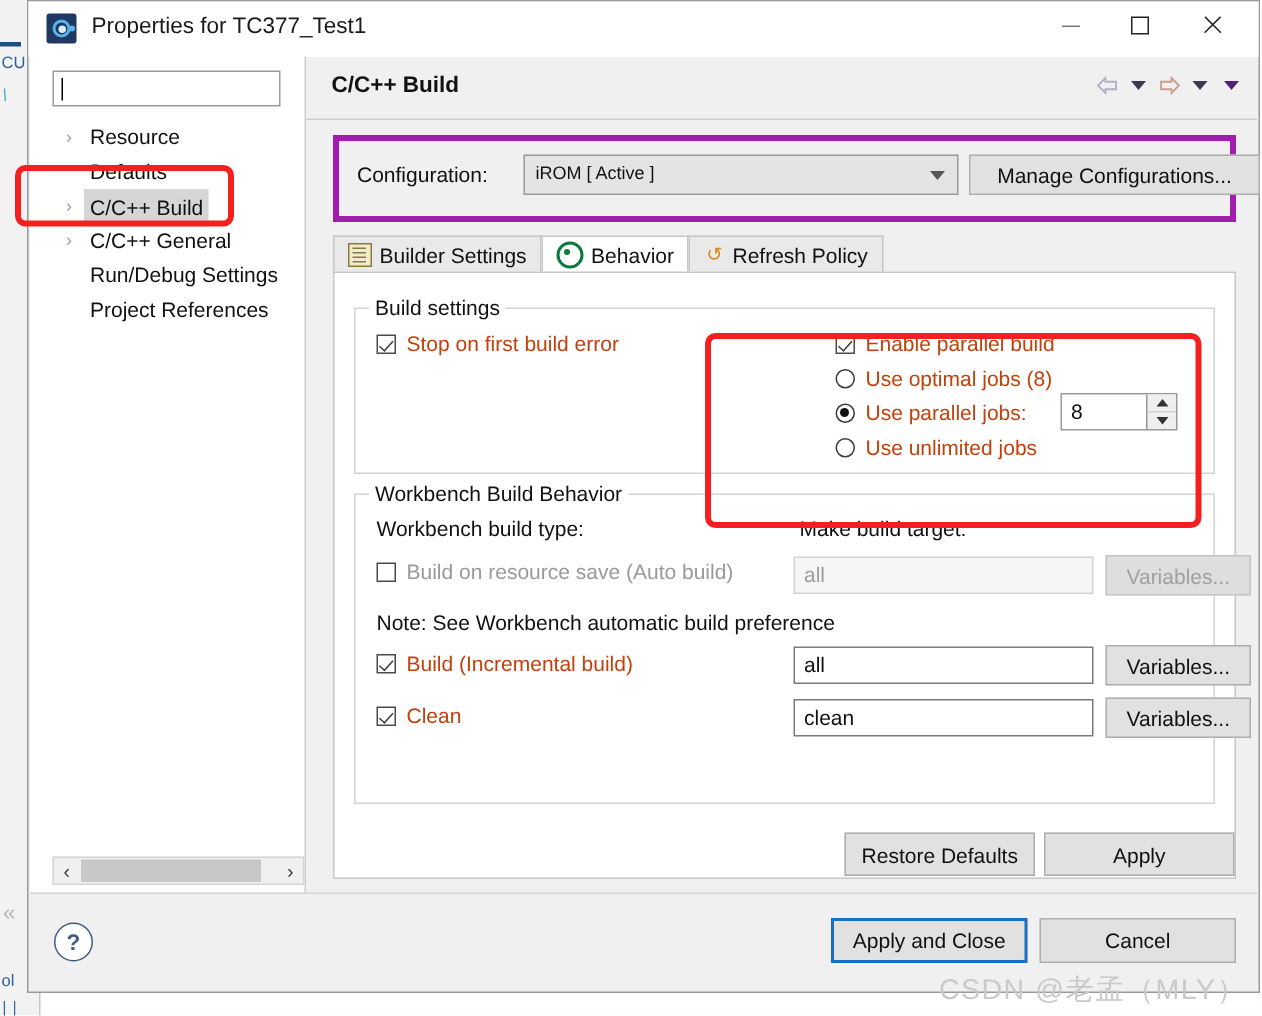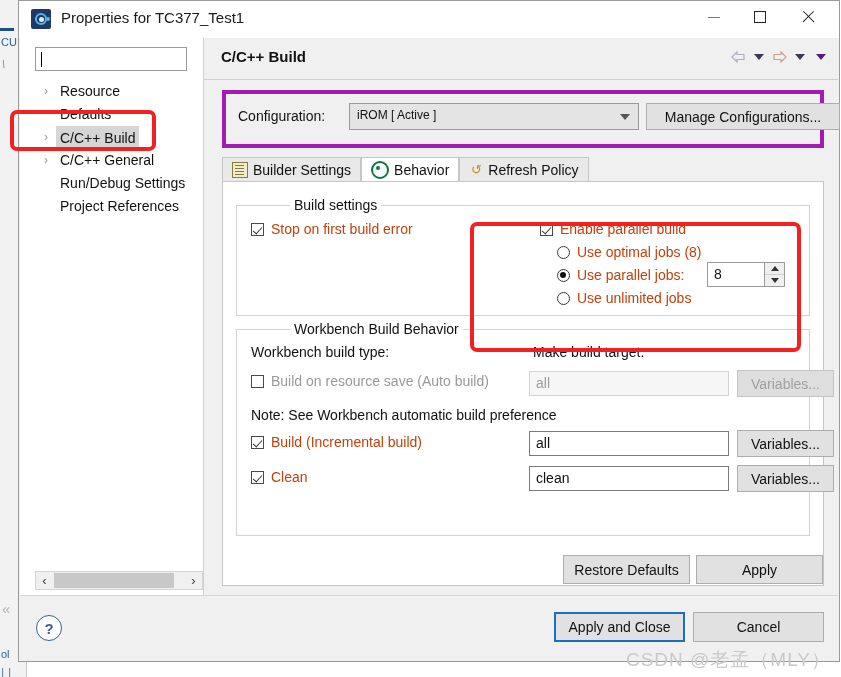--- a/index.html
+++ b/index.html
@@ -190,21 +190,21 @@
     position:absolute; left: 18px; top: 143px; right: 14px; height: 405px;
     background: #ffffff; border: 1px solid #c6c6c6; box-sizing: border-box;
   }
 
   
   .group {
     position: absolute; border: 1px solid #d3d3d3;
   }
   .group > .legend {
     position: absolute; top: -9px; left: 9px; background: #ffffff;
-    padding: 0 4px; font-size: 14px; color: #111; margin-left: 44px;
+    padding: 0 4px; font-size: 14px; color: #111;
   }
   .grp-build { left: 13px; top: 23px; right: 13px; height: 109px; }
   .grp-workbench { left: 13px; top: 147px; right: 13px; height: 205px; }
 
   
   .row { position:absolute; display:flex; align-items:center; font-size: 14px; color:#c2410c; }
   .cb {
     width: 13px; height: 13px; border: 1px solid #4a4a4a; background: #fff;
     box-sizing:border-box; position:relative; flex:0 0 auto; margin-right: 7px;
   }
@@ -397,21 +397,21 @@
       <div class="tab-body">
 
         <div class="group grp-build">
           <div class="legend">Build settings</div>
 
           <div class="row" style="left:14px; top:15px;">
             <span class="cb checked"></span>
             <span>Stop on first build error</span>
           </div>
 
-          <div class="row" style="left:303px; top:15px;">
+          <div class="row" style="left:320px; top:15px;">
             <span class="cb checked"></span>
             <span>Enable parallel build</span>
           </div>
 
           <div class="row" style="left:320px; top:38px;">
             <span class="rb"></span>
             <span>Use optimal jobs (8)</span>
           </div>
 
           <div class="row" style="left:320px; top:61px;">

